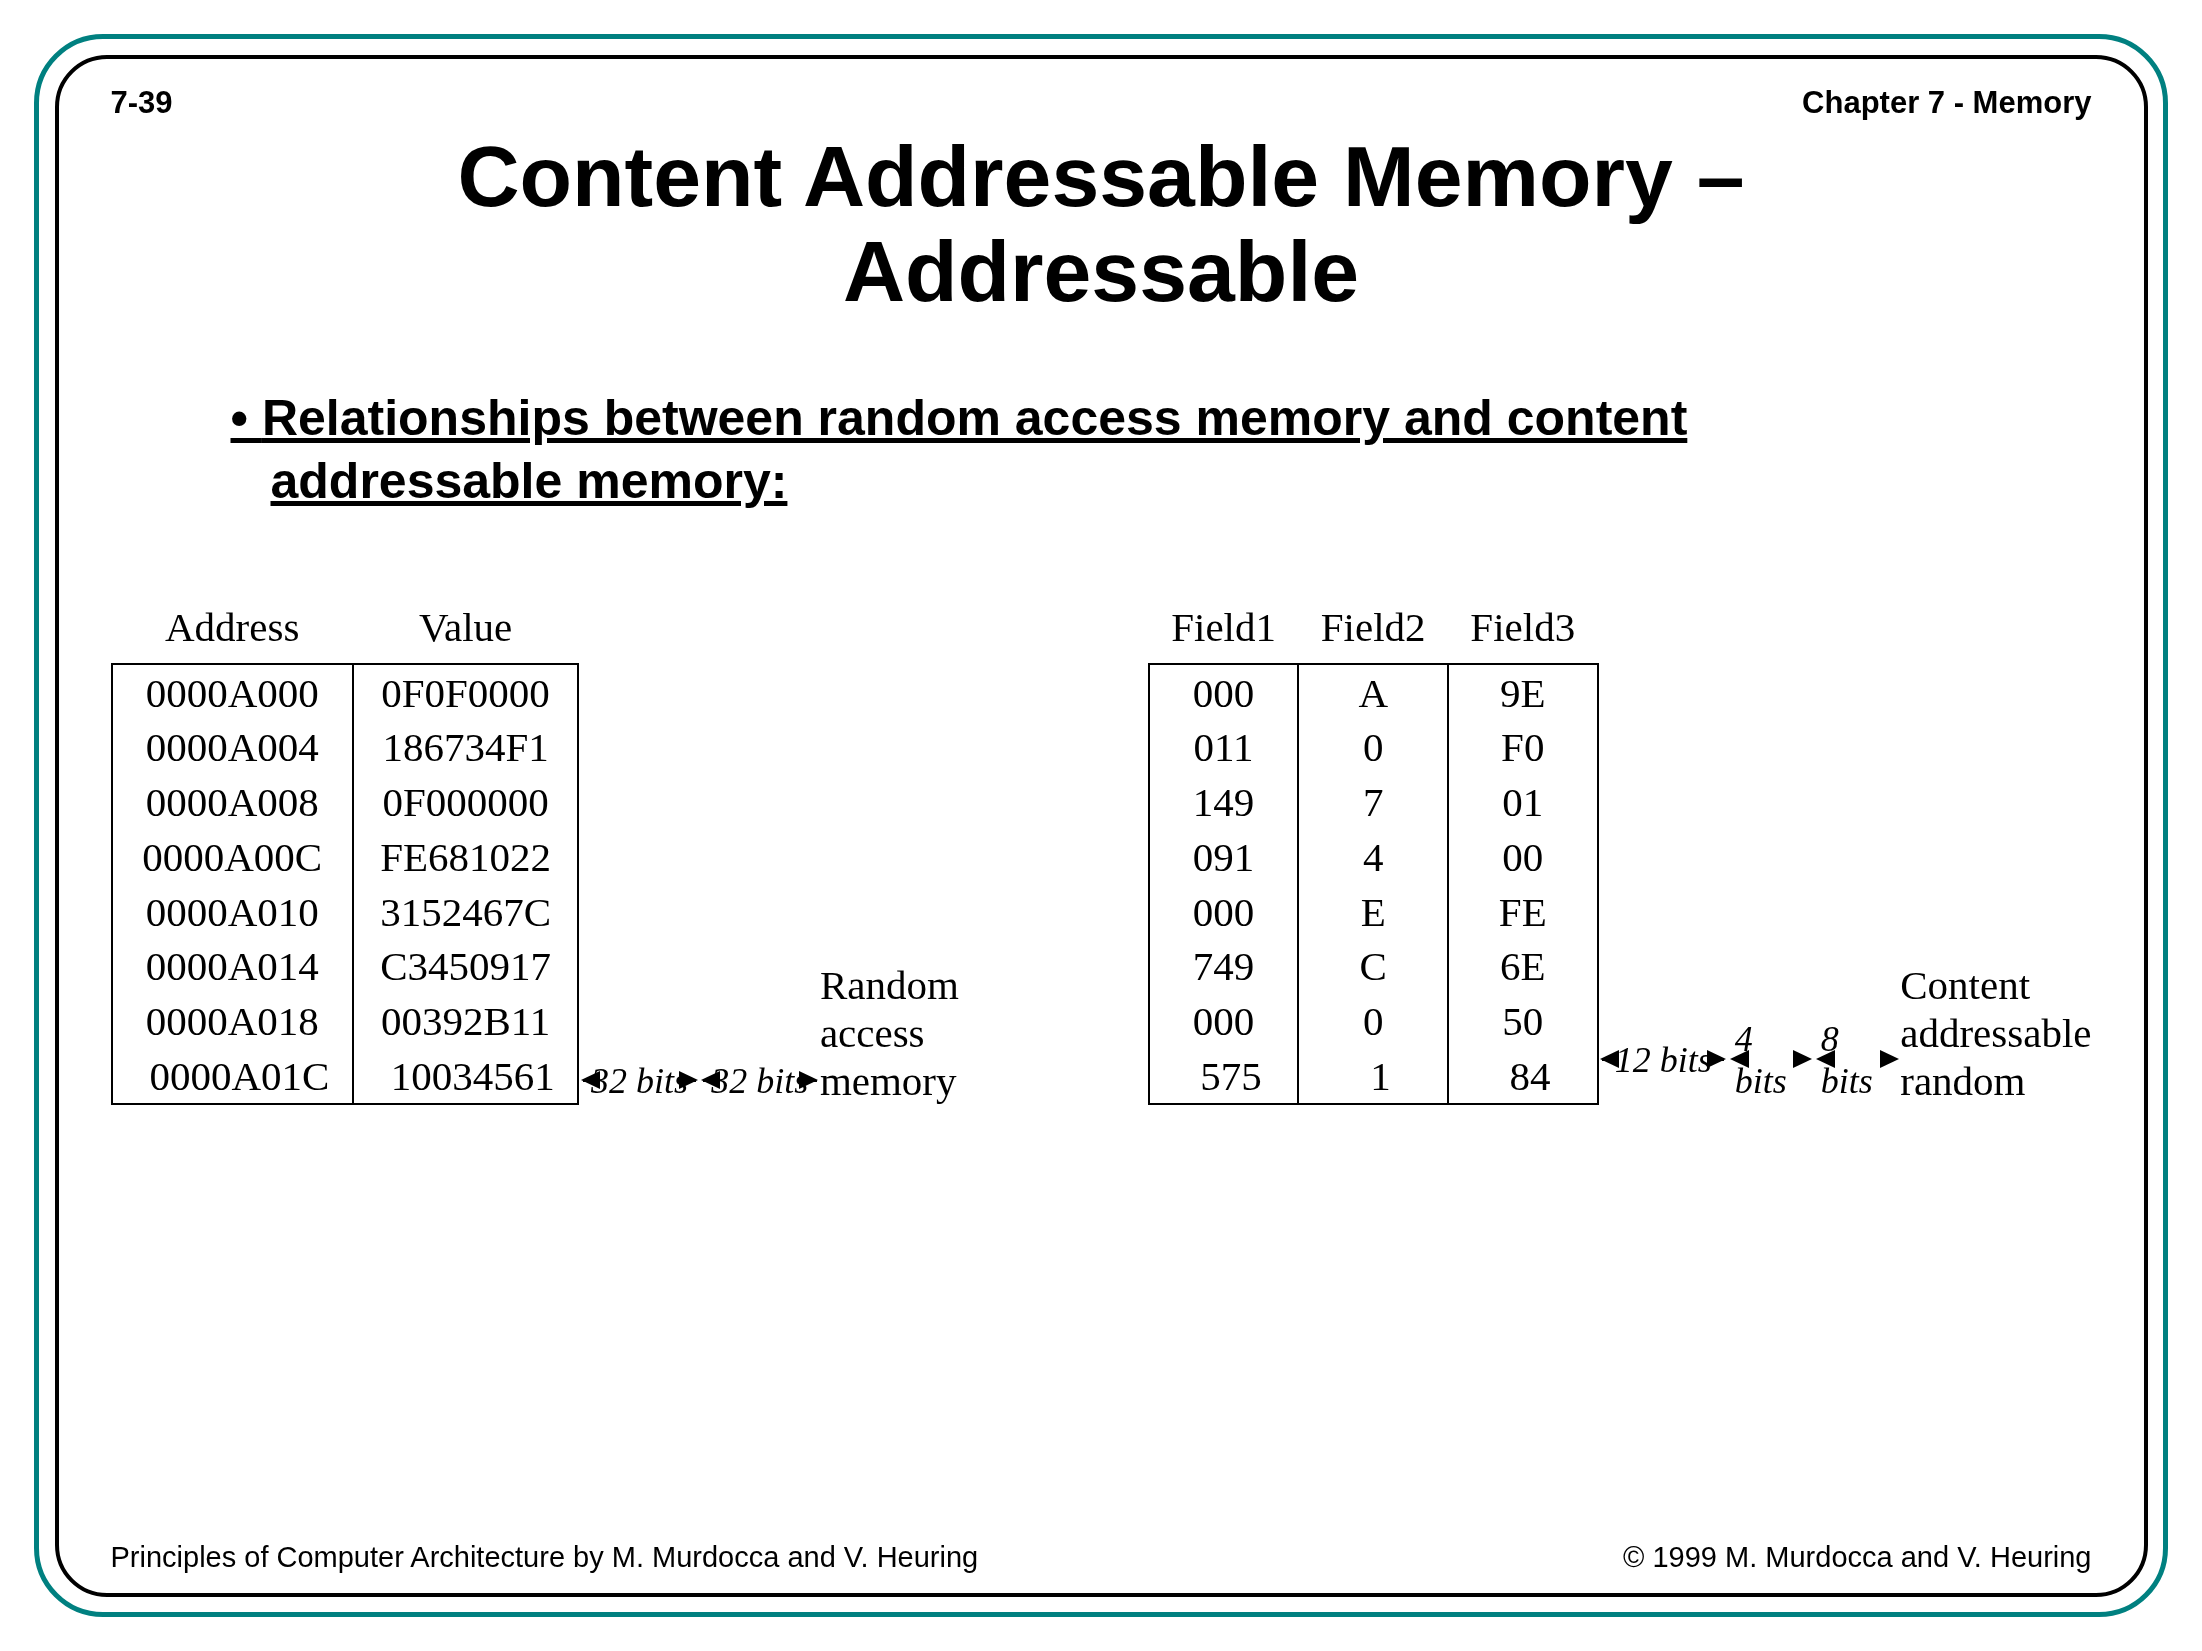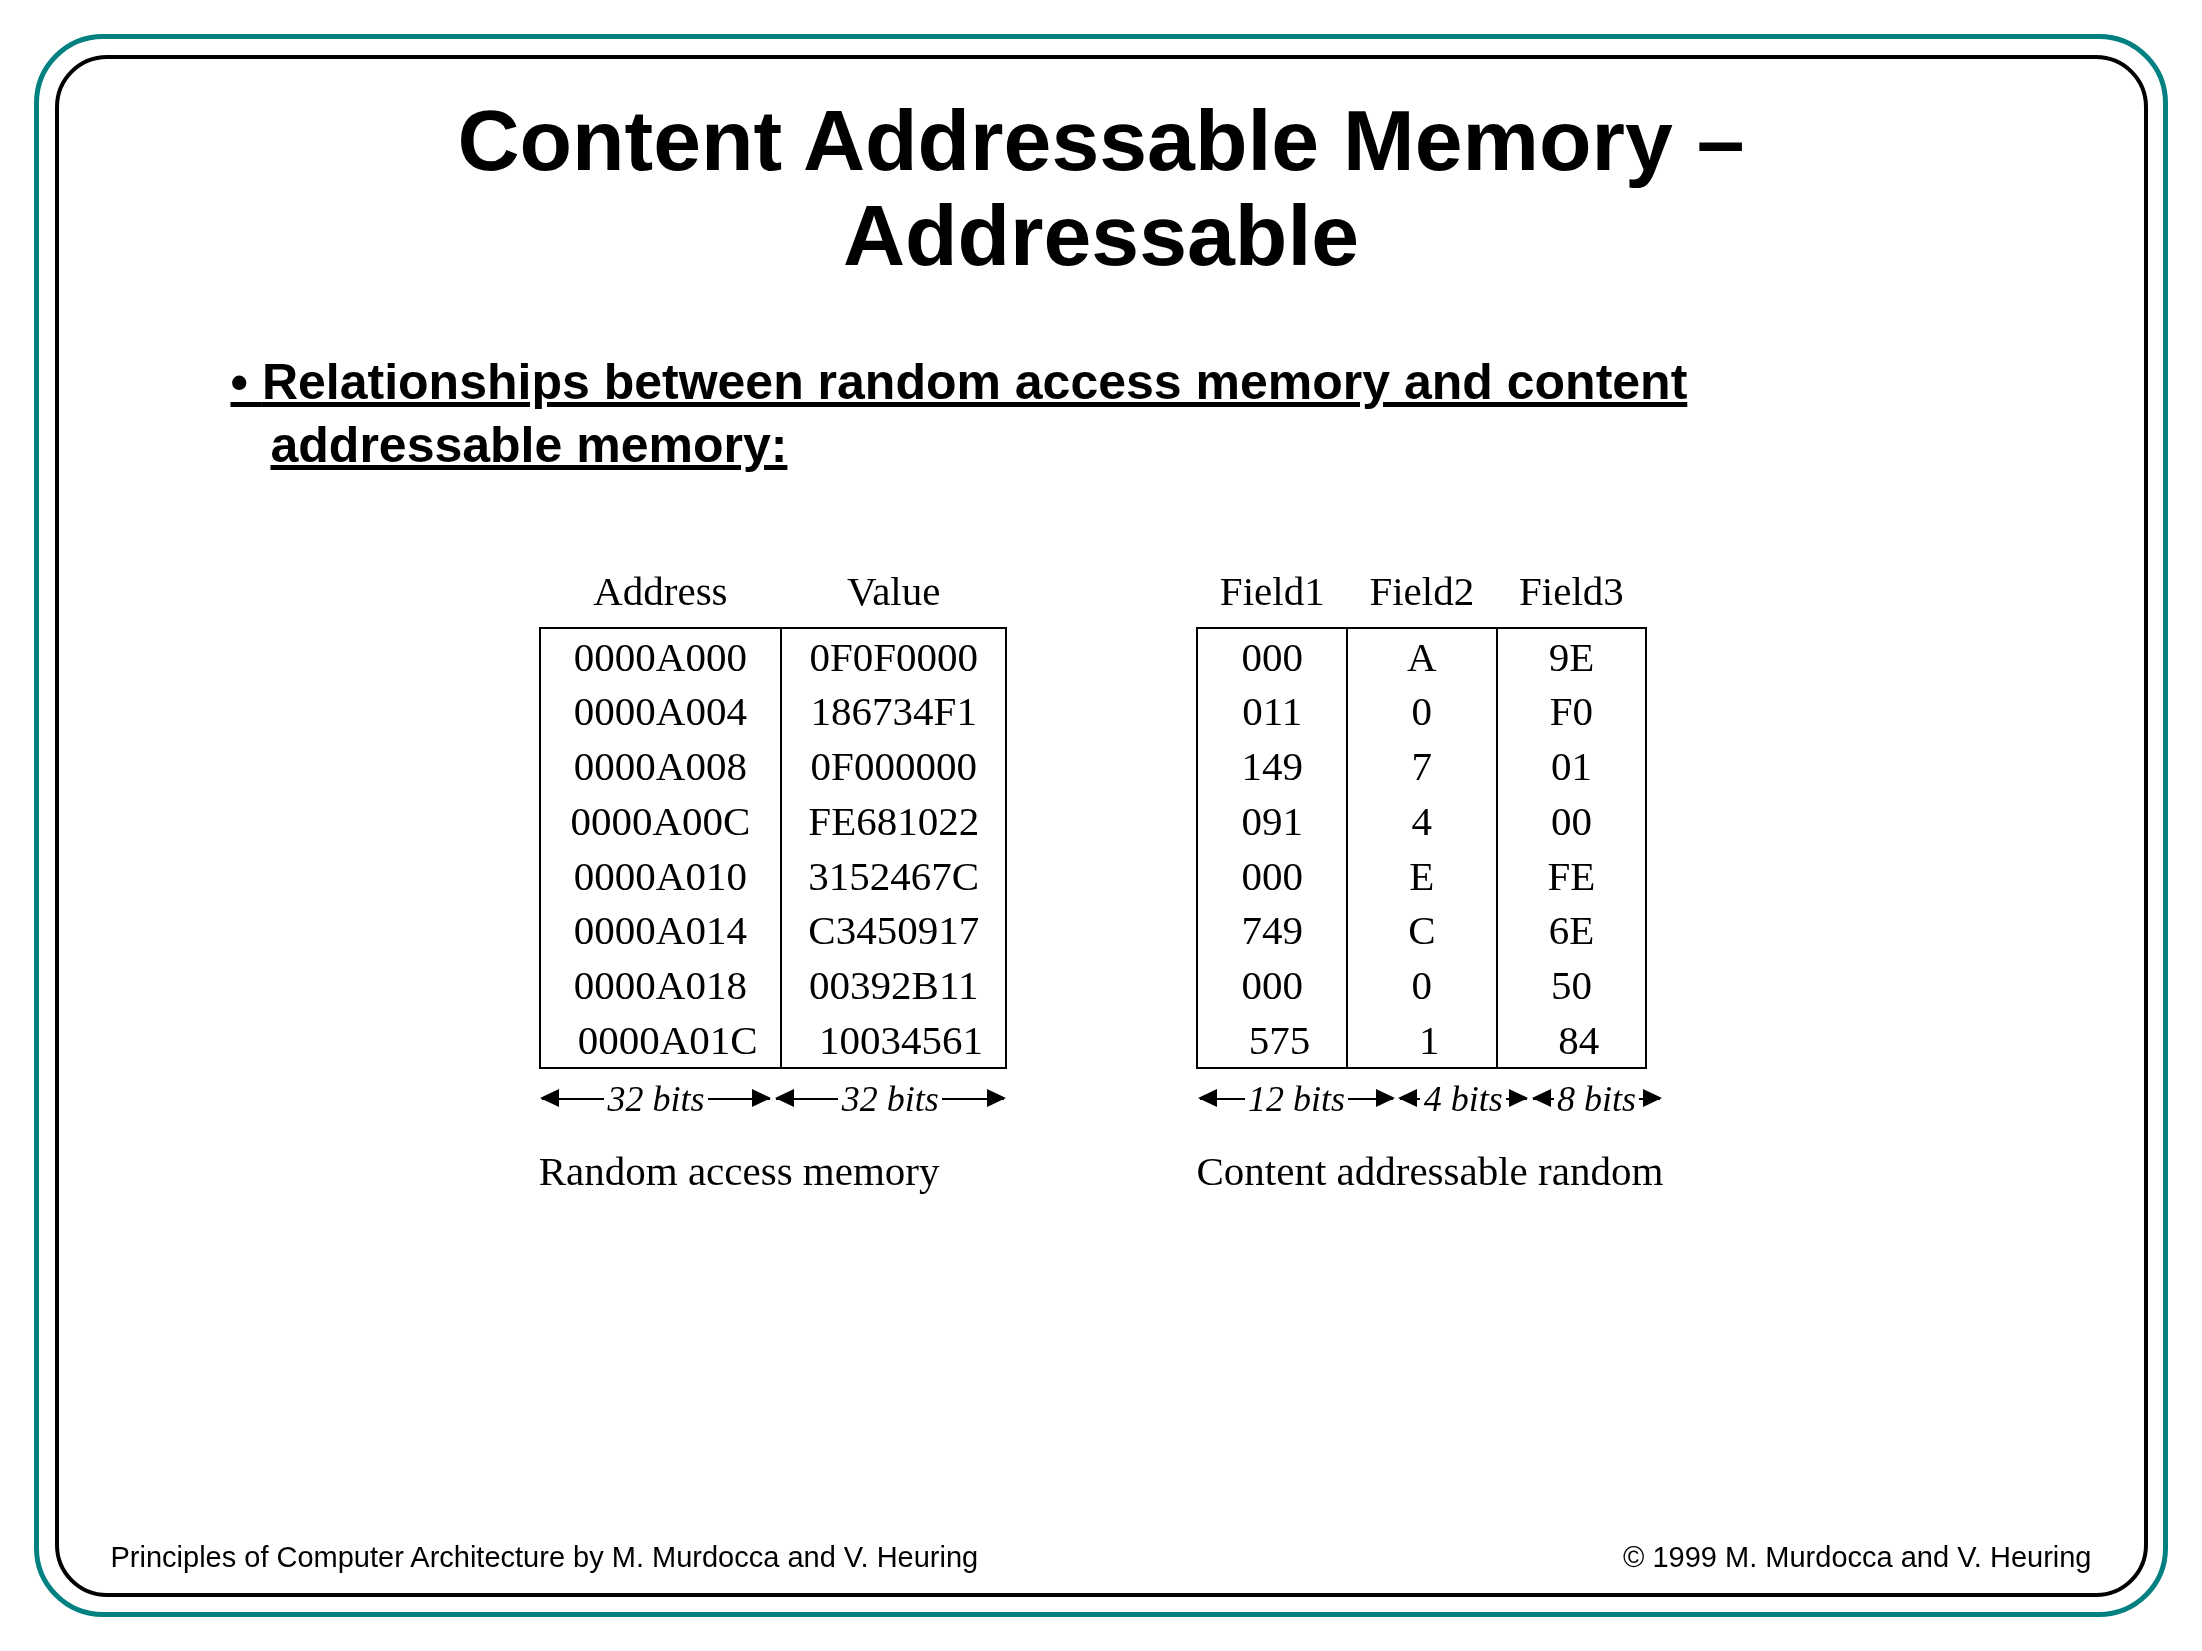--- a/index.html
+++ b/index.html
@@ -21,21 +21,21 @@
     padding: 26px 52px 17px 52px;
     overflow: hidden;
   }
   
   .top-row { display: flex; justify-content: space-between; font-weight: bold; font-size: 31px; }
   .title { text-align: center; font-weight: bold; font-size: 86px; line-height: 1.1; margin-top: 8.6px; }
   .bullet { font-weight: bold; font-size: 50px; margin: 69px 0 84px 120px; text-indent: -40px; padding-left: 40px; max-width: 1721px; line-height:1.25;text-decoration:underline;}
   .bullet::before { content: "• "; }
   
   .tables-row { display: flex; justify-content: center; gap: 189px; font-family: "Times New Roman", Times, serif; font-size: 41px; }
-  .table-block { display: flex; flex-direction: column; align-items: flex-start; }
+  .table-block { display: flex; flex-direction: row; align-items: flex-end; }
   
   .tbl { border-collapse: collapse; }
   .tbl th { font-weight: normal; padding: 6.9px 22.4px 12px 22.4px; text-align: center; }
   .tbl td { padding: 3.4px 22.4px; text-align: center; }
   .tbl .boxed td { border-left: 2.6px solid #000; border-right: 2.6px solid #000; margin-top: 21px; }
   .tbl .boxed-top td { border-top: 2.6px solid #000; }
   .tbl .boxed-bot td { border-bottom: 2.6px solid #000; padding-left: 37px; }
   
   .bits-row { display:flex; width:100%; margin-top:5.2px;font-style:italic;}
   .bits-seg { flex:1; display:flex; align-items:center; justify-content:center; position:relative; font-size:36px; padding:3.4px 0;}
@@ -47,20 +47,24 @@
   
   .footer { position:absolute; left:52px; right:52px; bottom:19px; display:flex; justify-content:space-between; font-size:29px; font-family: Arial, Helvetica, sans-serif;}
   .footer .book { }
 </style>
 </head>
 <body>
 
 <div class="slide-outer">
   <div class="slide-inner">
 
+    <div class="top-row">
+      <div>7-39</div>
+      <div>Chapter 7 - Memory</div>
+    </div>
 
     <div class="title">
       <div>Content Addressable Memory –</div>
       <div>Addressable</div>
     </div>
 
     <div class="bullet">Relationships between random access memory and content addressable memory:</div>
 
     <div class="tables-row">
 

